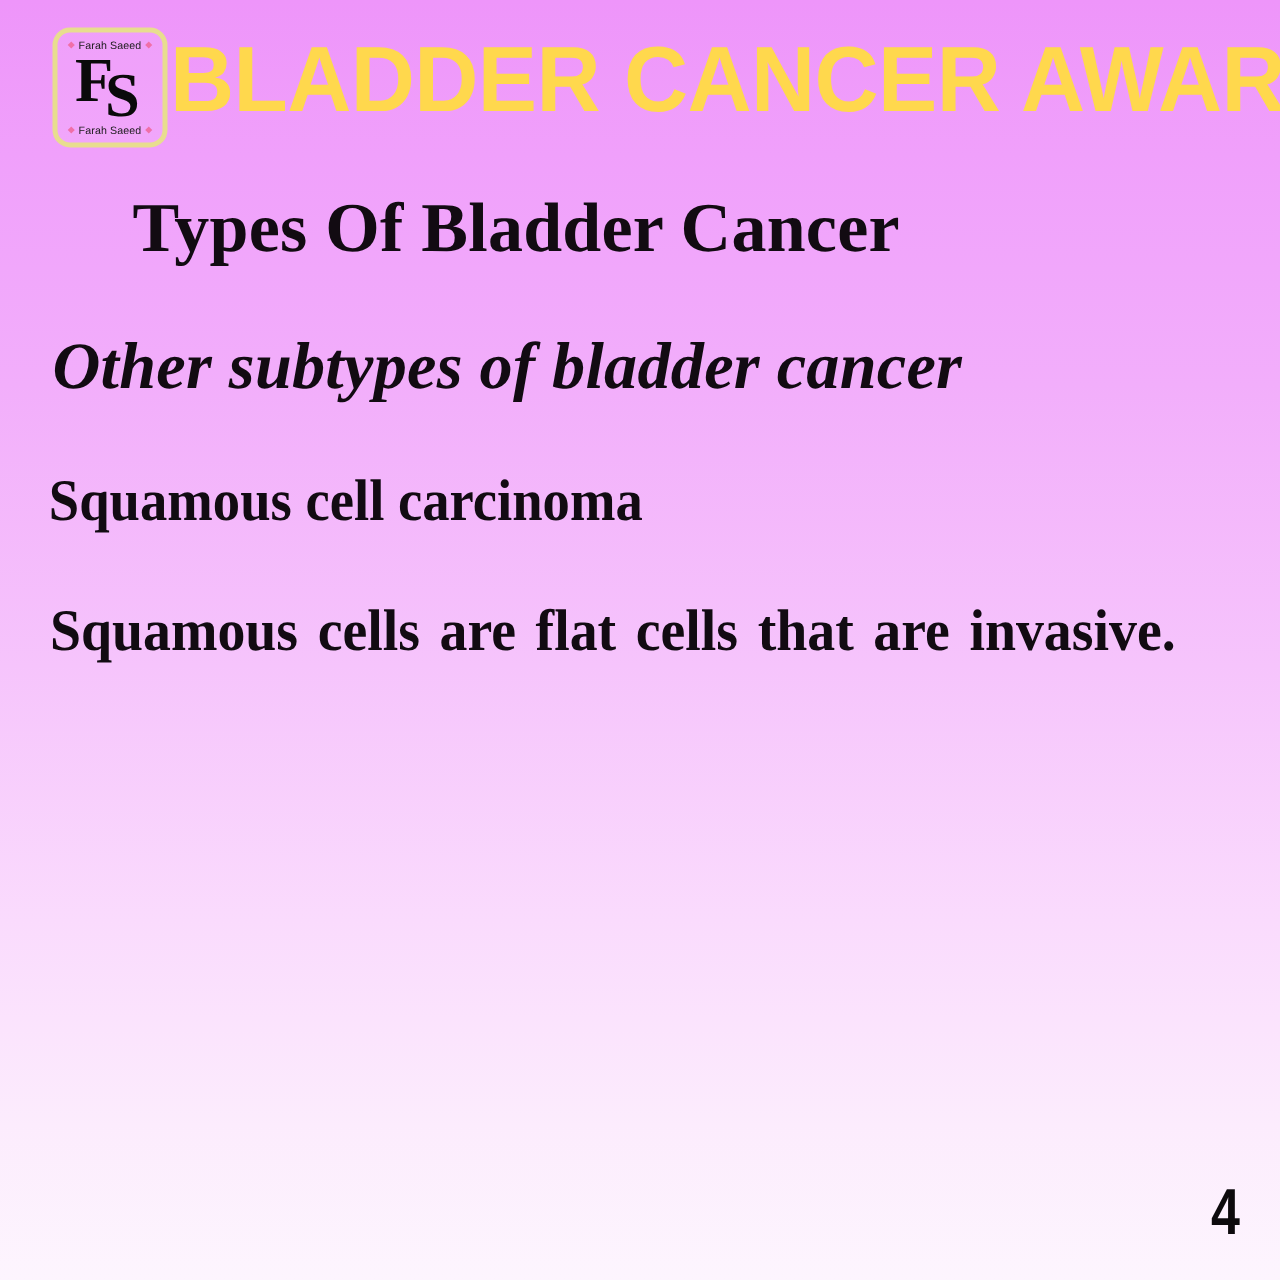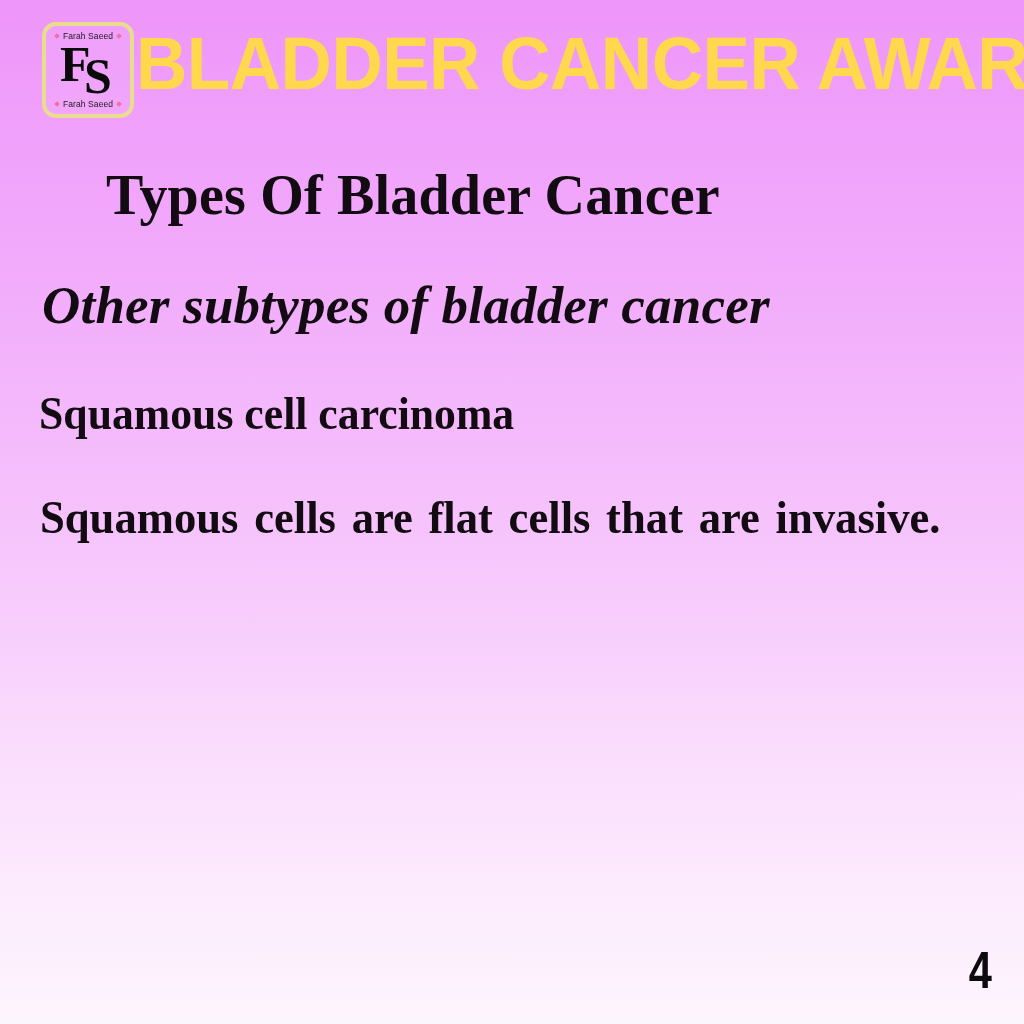--- a/index.html
+++ b/index.html
@@ -116,21 +116,21 @@
     color: #ffd84d;
     transform: scaleX(0.96);
     transform-origin: left center;
     white-space: nowrap;
   }
 
   
   #content {
     position: absolute;
     left: 0;
-    top: 140px;
+    top: 128px;
     width: 1024px;
   }
 
   #slide-title {
     margin: 25px 0 0 0;
     padding-left: 106px;
     font-family: "Liberation Serif", serif;
     font-weight: 700;
     font-size: 56px;
     line-height: 1.1;

